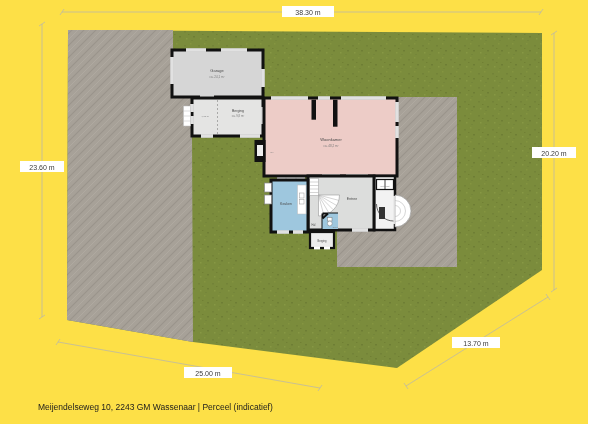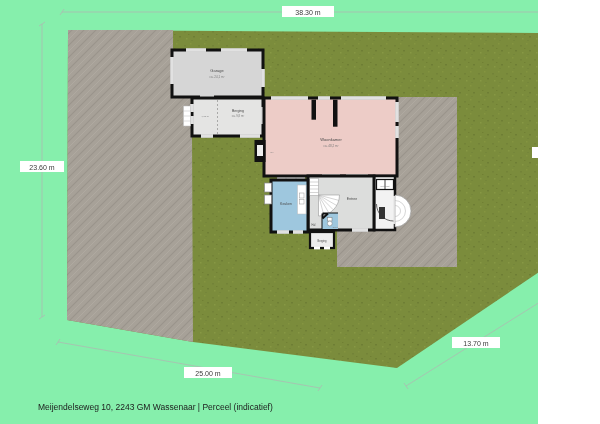--- a/index.html
+++ b/index.html
@@ -1,16 +1,16 @@
 <!DOCTYPE html>
 <html><head>
 <meta charset="utf-8">
 <style>
   html,body{margin:0;padding:0;background:#ffffff;}
-  .stage{position:relative;width:538px;height:424px;background:#86efac;overflow:hidden;text-align:center;}
+  .stage{position:relative;width:588px;height:424px;background:#fde047;overflow:hidden;text-align:center;}
   svg{display:block;}
   text{font-family:"Liberation Sans","DejaVu Sans",sans-serif;}
   .room-label{fill:#4a4a4a;}
   .room-sub{fill:#7a7a7a;}
   .dim-label{fill:#3a3a3a;font-size:7px;}
   .caption{fill:#1c1c1c;font-size:8.5px;}
 </style>
 </head>
 <body>
 

